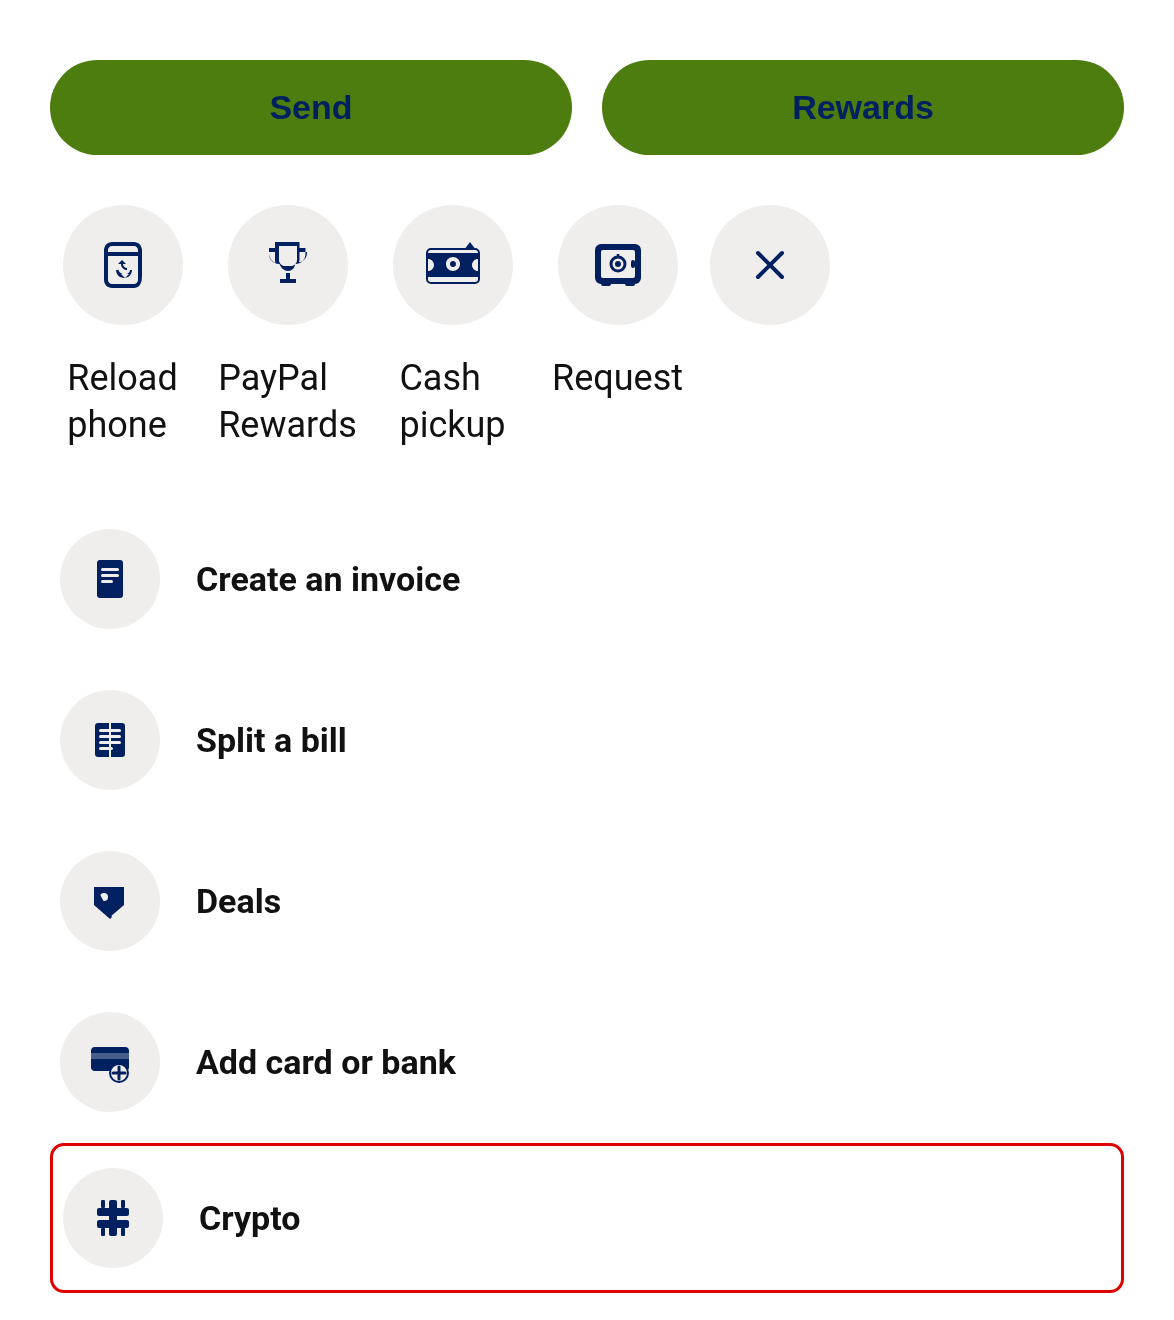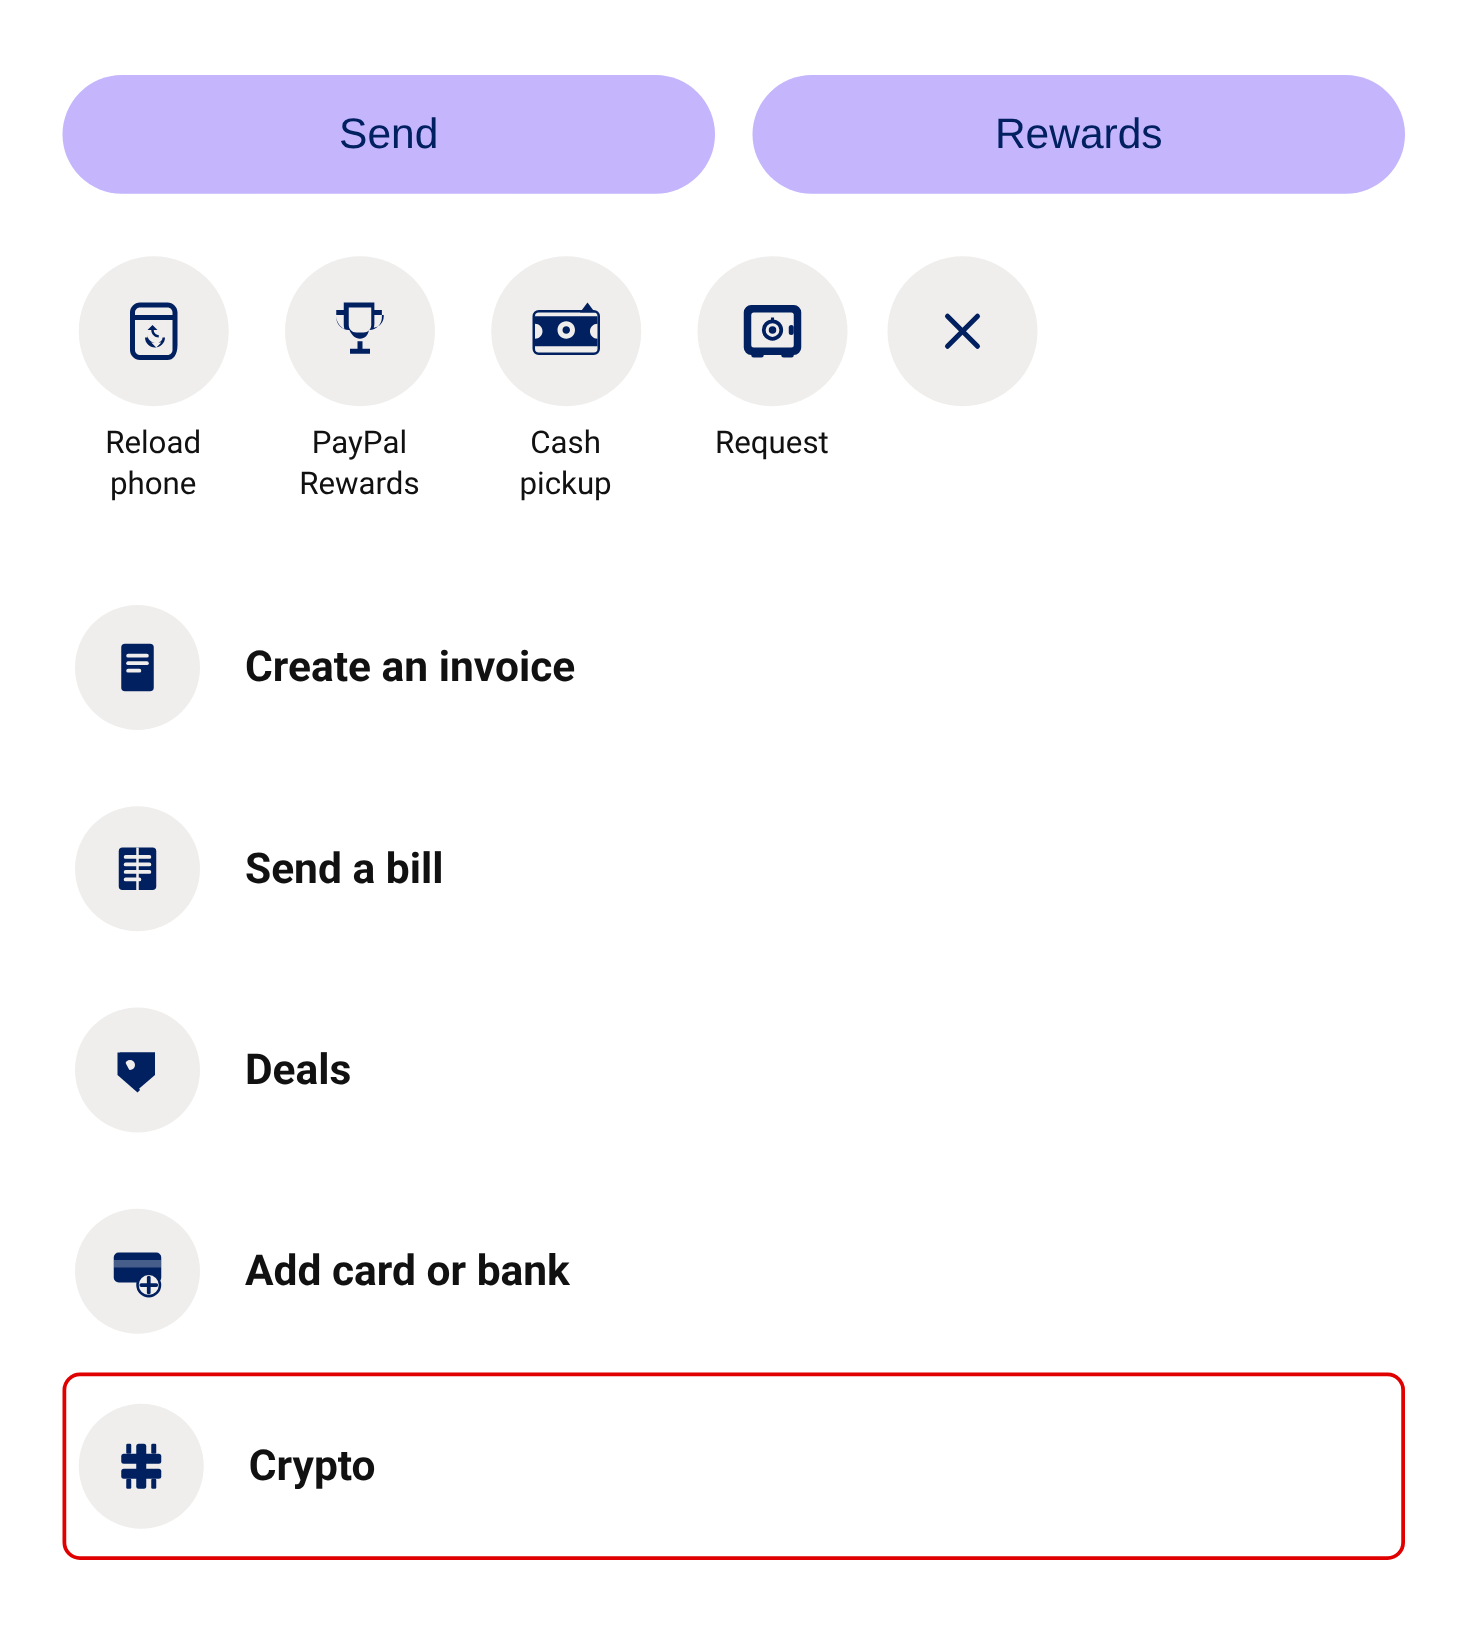--- a/index.html
+++ b/index.html
@@ -18,25 +18,25 @@
 
     .top-buttons {
       display: flex;
       gap: 30px;
       margin-bottom: 50px;
     }
 
     .top-btn {
       flex: 1;
       padding: 28px 20px;
-      background-color: #c4b5fd;
+      background-color: #4d7c0f;
       border: none;
       border-radius: 50px;
       font-size: 34px;
-      font-weight: 400;
+      font-weight: 700;
       color: #002060;
       cursor: pointer;
       text-align: center;
     }
 
     .quick-actions {
       display: flex;
       gap: 20px;
       margin-bottom: 50px;
       align-items: flex-start;
@@ -55,24 +55,24 @@
       width: 120px;
       height: 120px;
       border-radius: 50%;
       background-color: #f0eeec;
       display: flex;
       align-items: center;
       justify-content: center;
     }
 
     .quick-action-label {
-      font-size: 25px;
+      font-size: 36px;
       color: #111111;
-      text-align: center;
       line-height: 1.3;
+      margin-top: 16px;
     }
 
     .list-section {
       display: flex;
       flex-direction: column;
       gap: 0;
     }
 
     .list-item {
       display: flex;
@@ -198,21 +198,21 @@
     <div class="list-item-icon-circle">
       <svg width="46" height="46" viewBox="0 0 46 46">
         <rect x="8" y="6" width="30" height="34" rx="3" fill="#002060"></rect>
         <rect x="12" y="12" width="22" height="3" rx="1.5" fill="#f0eeec"></rect>
         <rect x="12" y="18" width="22" height="3" rx="1.5" fill="#f0eeec"></rect>
         <rect x="12" y="24" width="22" height="3" rx="1.5" fill="#f0eeec"></rect>
         <rect x="12" y="30" width="14" height="3" rx="1.5" fill="#f0eeec"></rect>
         <line x1="23" y1="6" x2="23" y2="40" stroke="#f0eeec" stroke-width="2"></line>
       </svg>
     </div>
-    <span class="list-item-label">Send a bill</span>
+    <span class="list-item-label">Split a bill</span>
   </div>
 
   <div class="list-item">
     <div class="list-item-icon-circle">
       <svg width="48" height="48" viewBox="0 0 48 48">
         <path d="M10 10 L10 28 L24 40 L38 28 L38 10 Z" fill="#002060"></path>
         <circle cx="18" cy="20" r="4" fill="#f0eeec"></circle>
         <path d="M10 10 L8 10 L8 28 L24 42 L26 40 Z" fill="#002060"></path>
         <path d="M10 10 h28 v2 h-28 z" fill="#002060"></path>
       </svg>

